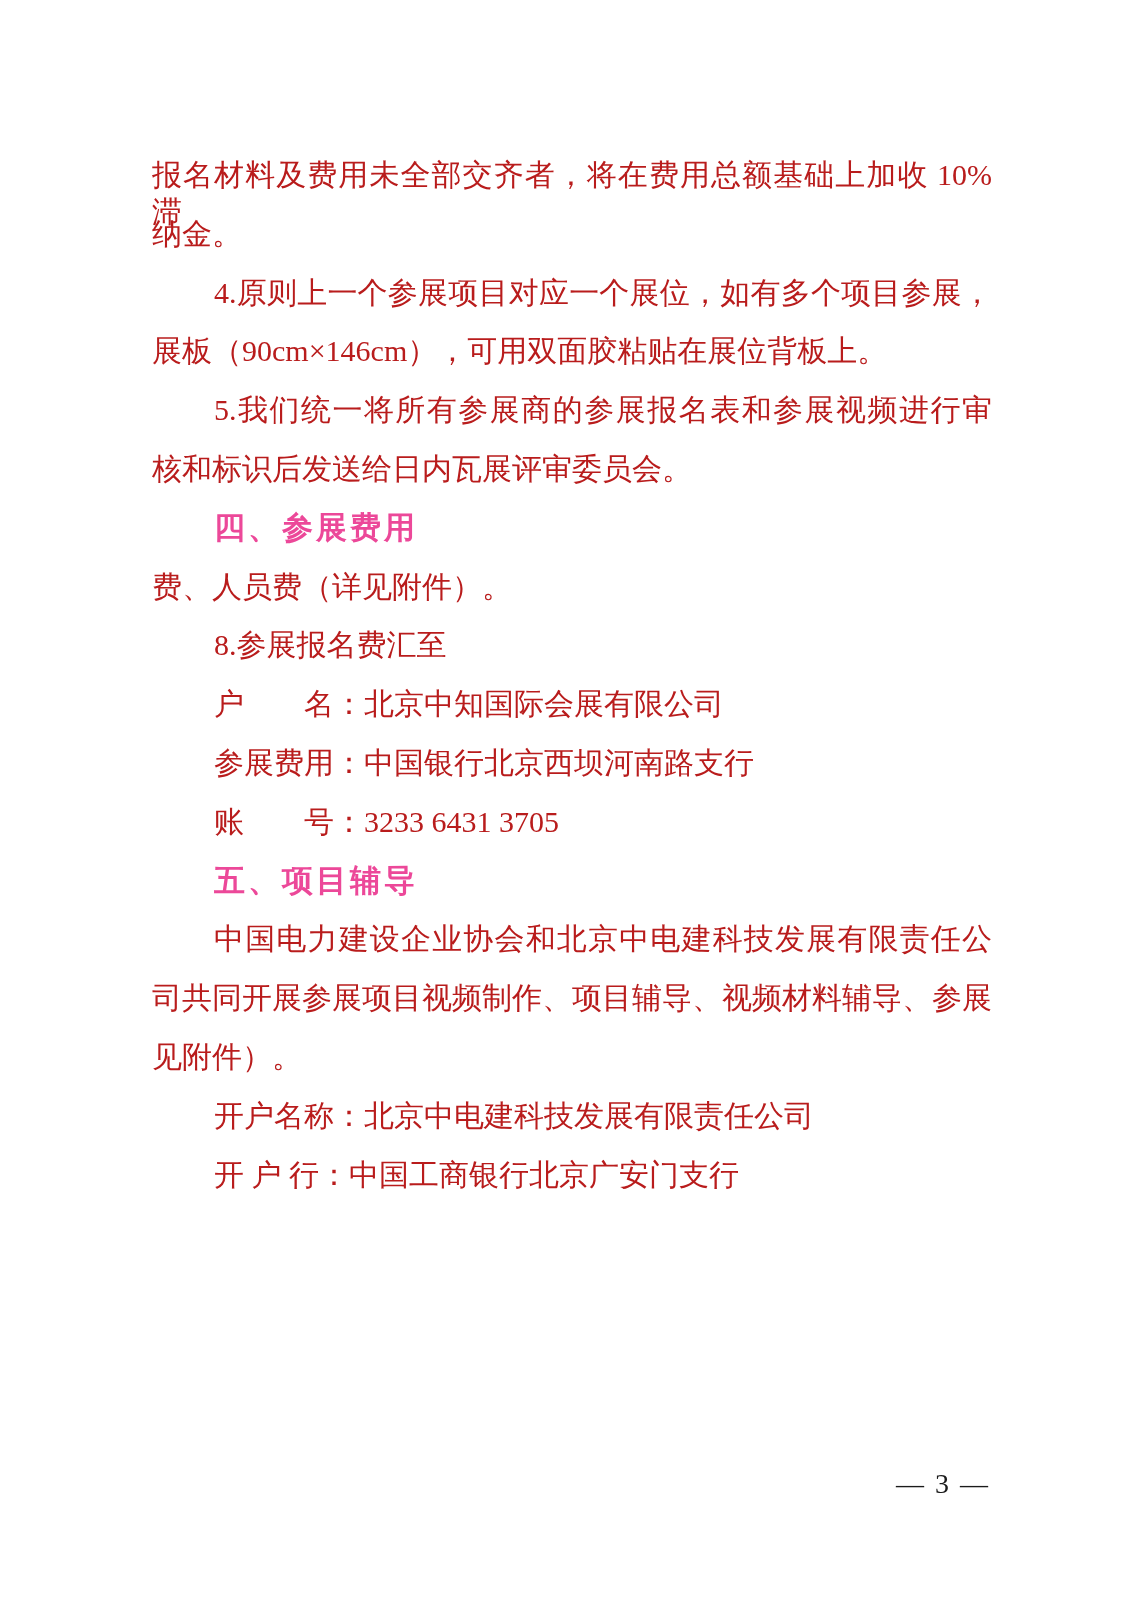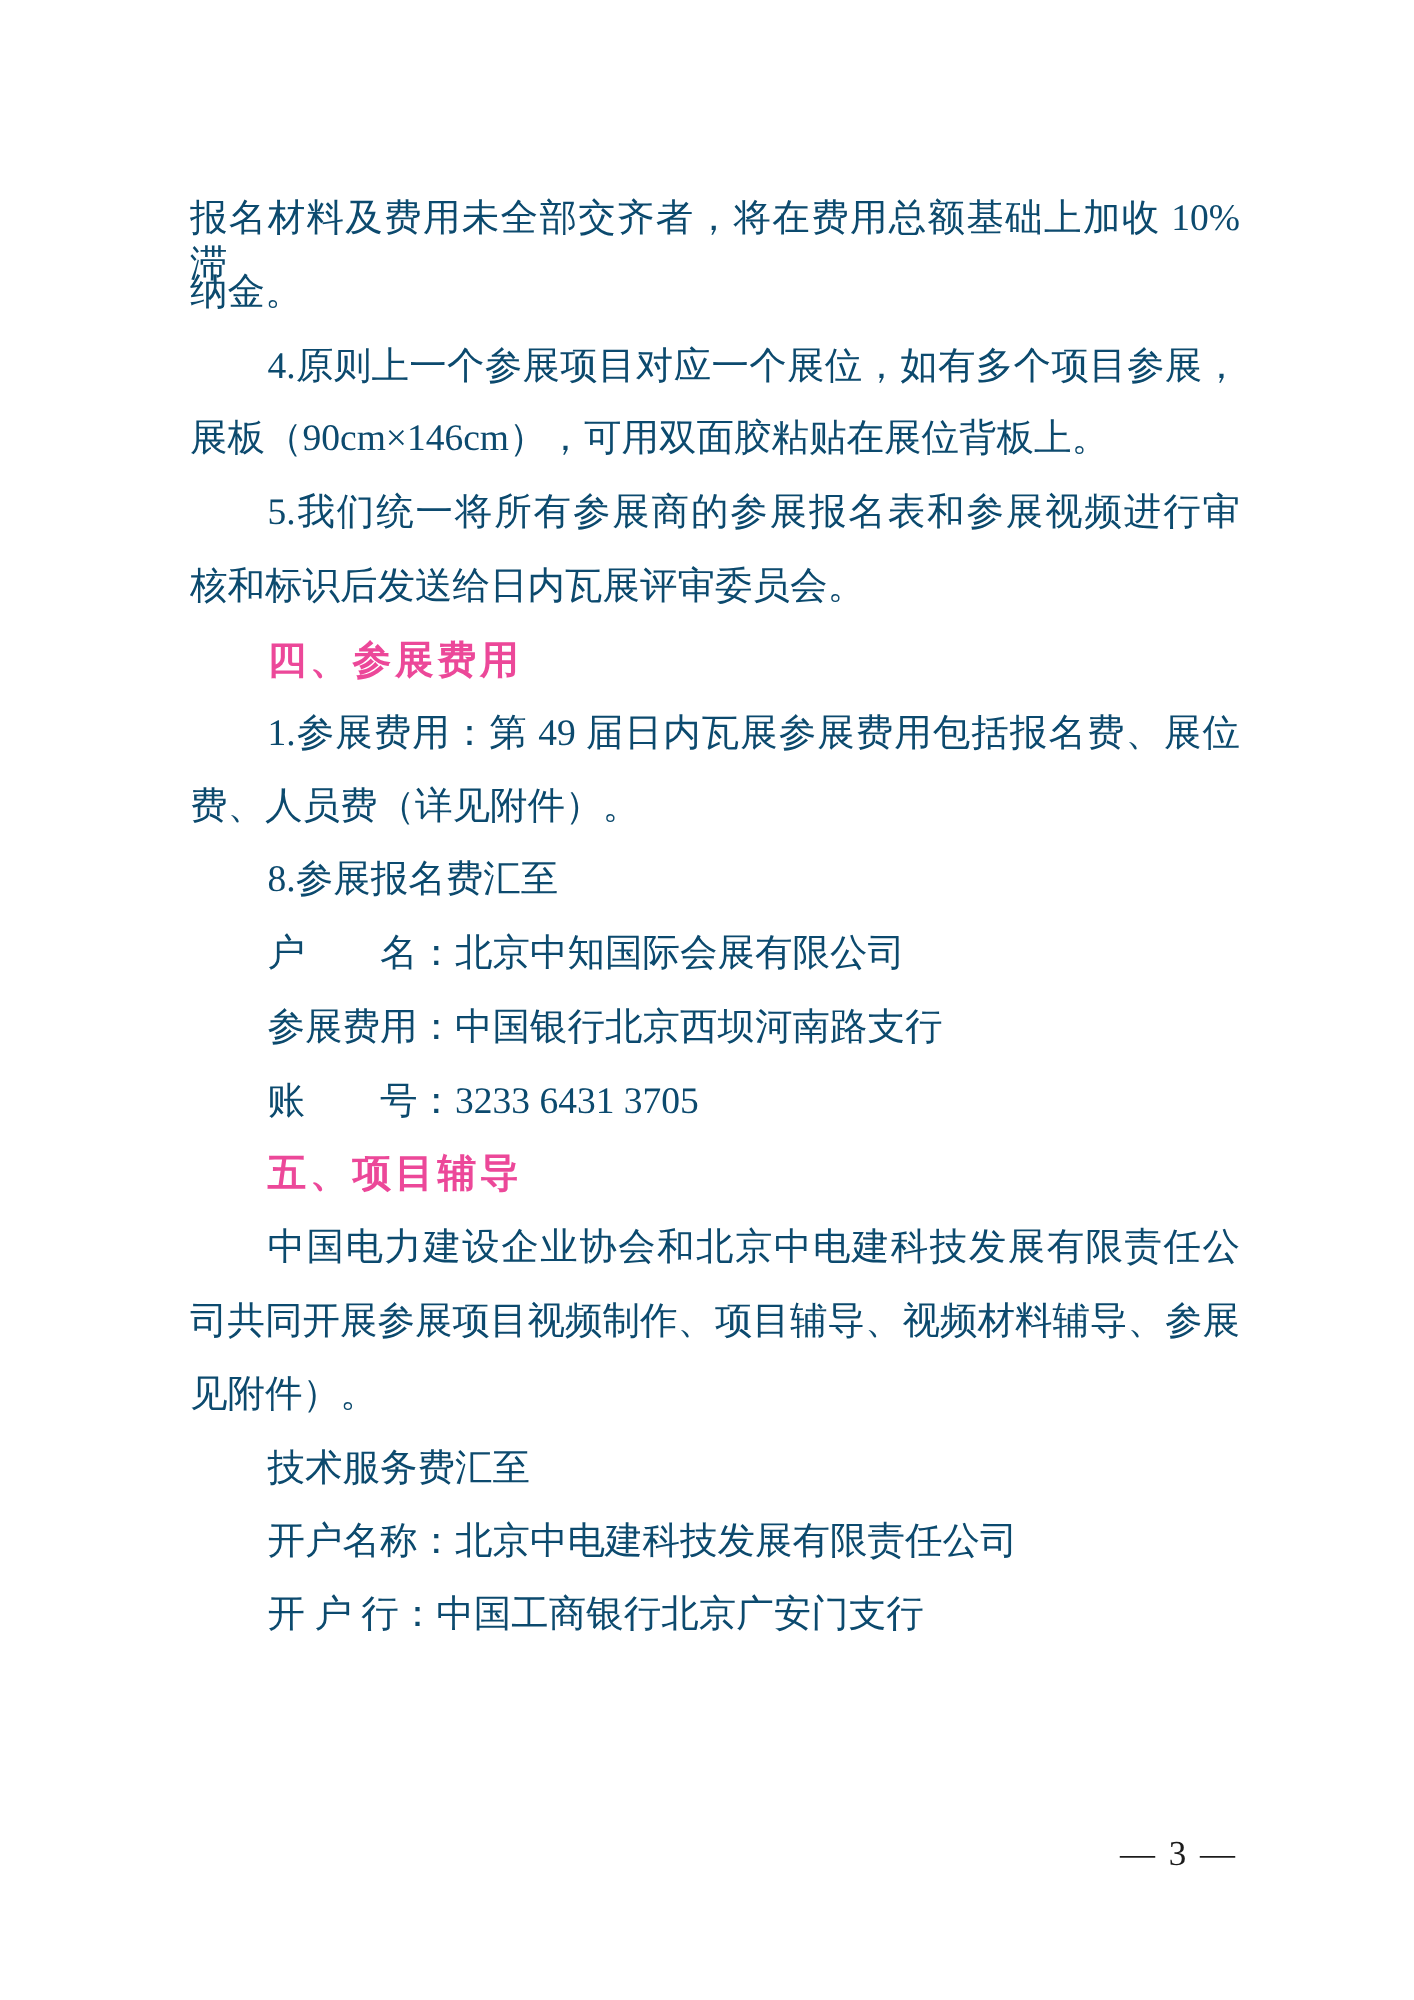--- a/index.html
+++ b/index.html
@@ -18,21 +18,21 @@
     position: absolute;
     left: 152px;
     top: 156px;
     width: 840px;
   }
   .line {
     height: 58.8px;
     font-family: "Liberation Serif", "DejaVu Serif", serif;
     font-size: 30px;
     line-height: 37px;
-    color: #0c4a6e;
+    color: #b91c1c;
     white-space: pre-wrap;
     overflow: visible;
   }
   .indent {
     padding-left: 62px;
   }
   .justify {
     text-align: justify;
     text-align-last: justify;
   }
@@ -59,28 +59,26 @@
 
 <div class="page">
   <div class="content" id="doc-lines">
       <div class="line justify">报名材料及费用未全部交齐者，将在费用总额基础上加收 10%滞</div>
       <div class="line">纳金。</div>
       <div class="line indent justify">4.原则上一个参展项目对应一个展位，如有多个项目参展，</div>
       <div class="line">展板（90cm×146cm），可用双面胶粘贴在展位背板上。</div>
       <div class="line indent justify">5.我们统一将所有参展商的参展报名表和参展视频进行审</div>
       <div class="line">核和标识后发送给日内瓦展评审委员会。</div>
       <div class="line indent heading">四、参展费用</div>
-      <div class="line indent justify">1.参展费用：第 49 届日内瓦展参展费用包括报名费、展位</div>
       <div class="line">费、人员费（详见附件）。</div>
       <div class="line indent">8.参展报名费汇至</div>
       <div class="line indent">户　　名：北京中知国际会展有限公司</div>
       <div class="line indent">参展费用：中国银行北京西坝河南路支行</div>
       <div class="line indent">账　　号：3233 6431 3705</div>
       <div class="line indent heading">五、项目辅导</div>
       <div class="line indent justify">中国电力建设企业协会和北京中电建科技发展有限责任公</div>
       <div class="line justify">司共同开展参展项目视频制作、项目辅导、视频材料辅导、参展</div>
       <div class="line">见附件）。</div>
-      <div class="line indent">技术服务费汇至</div>
       <div class="line indent">开户名称：北京中电建科技发展有限责任公司</div>
       <div class="line indent">开 户 行：中国工商银行北京广安门支行</div>
     </div>
   <div class="page-number">— 3 —</div>
 </div>
 
 </body></html>

